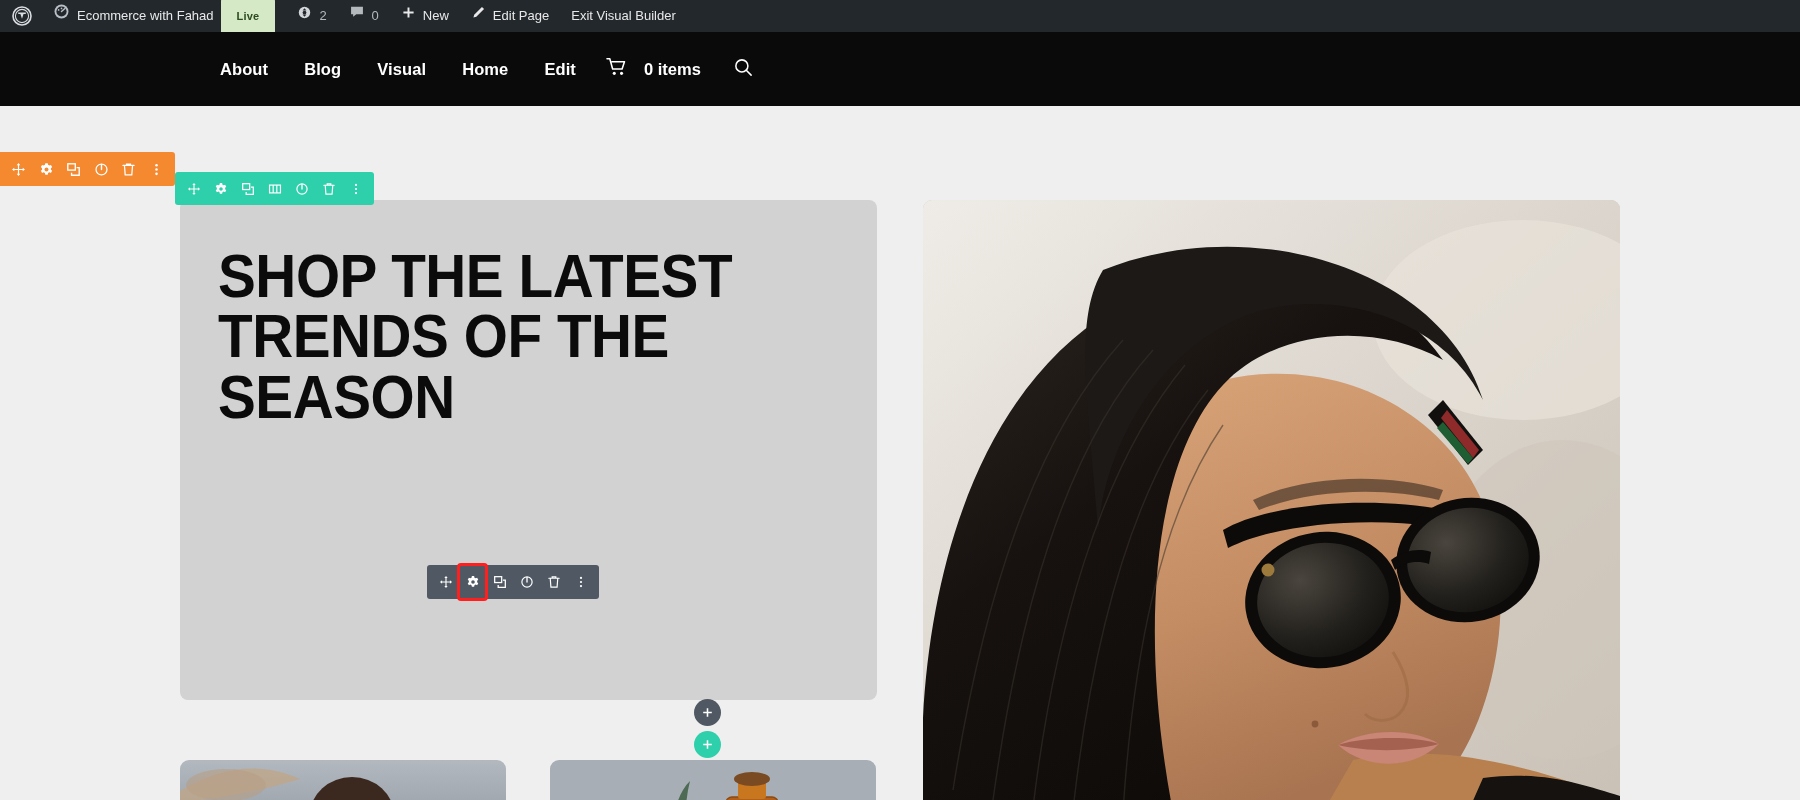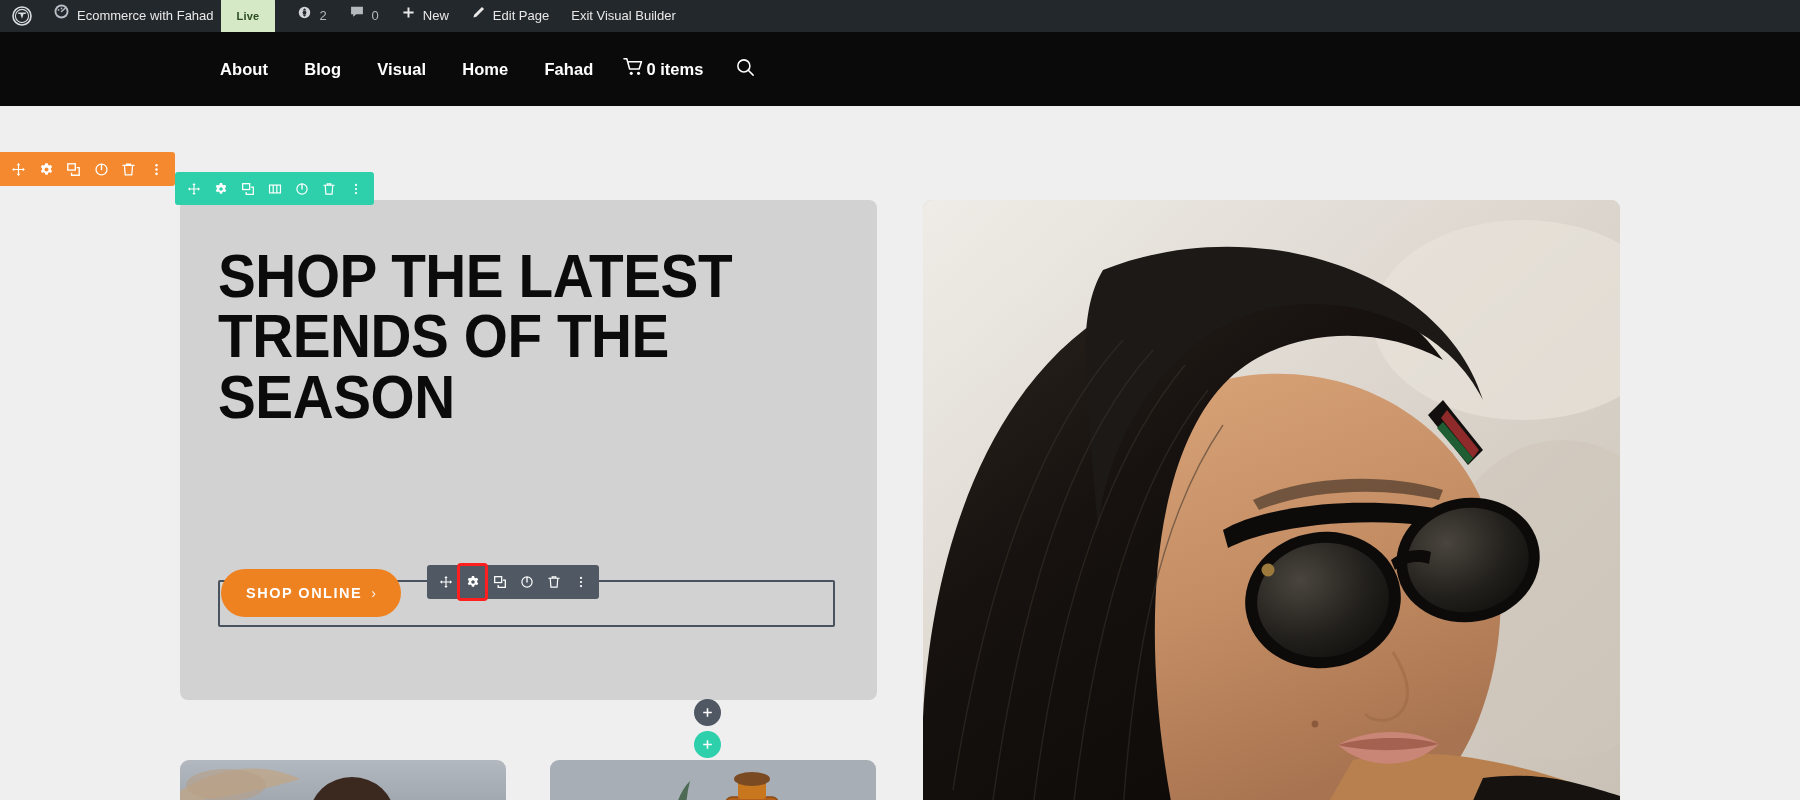--- a/index.html
+++ b/index.html
@@ -45,21 +45,21 @@
   
   .siteheader {
     position: absolute; top: 32px; left: 0; width: 1800px; height: 74px;
     background: #0a0a0a; display: flex; align-items: center;
   }
   .nav { display: flex; align-items: center; gap: 0; margin-left: 202px; }
   .nav a {
     color: #ffffff; font-size: 16.5px; font-weight: 700; text-decoration: none;
     padding: 0 18px; letter-spacing: .1px;
   }
-  .cart-block { display: flex; align-items: center; gap: 1px; padding-left: 12px; }
+  .cart-block { display: flex; align-items: center; gap: 16px; padding-left: 12px; }
   .cart-glyph { display: block; }
   .cart-count { color: #fff; font-size: 16.5px; font-weight: 700; }
   .nav-search { margin-left: 32px; display: flex; align-items: center; }
   .shopnow {
     margin-left: auto; margin-right: 57px;
     background: #1f73d0; color: #fff; border: none; border-radius: 100px;
     font-size: 14.5px; font-weight: 700; letter-spacing: 1.4px;
     padding: 15px 33px; cursor: pointer; font-family: inherit;
   }
 
@@ -210,21 +210,21 @@
     </div>
 
   </div>
 
   <div class="siteheader">
     <nav class="nav">
       <a href="#">About</a>
       <a href="#">Blog</a>
       <a href="#">Visual</a>
       <a href="#">Home</a>
-      <a href="#">Fahad</a>
+      <a href="#">Edit</a>
 
       <div class="cart-block">
         <span class="cart-glyph">
           <svg width="22" height="20" viewBox="0 0 24 22" aria-hidden="true">
             <path d="M1 2h3.1l3.1 11.2h10.4l2.6-8H6.6" fill="none" stroke="#fff" stroke-width="1.7" stroke-linejoin="round" stroke-linecap="round"></path>
             <circle cx="9" cy="18" r="1.7" fill="#fff"></circle>
             <circle cx="17" cy="18" r="1.7" fill="#fff"></circle>
           </svg>
         </span>
         <span class="cart-count">0 items</span>
@@ -324,26 +324,20 @@
               <circle cx="10" cy="4.2" r="1.6" fill="#fff"></circle>
               <circle cx="10" cy="10" r="1.6" fill="#fff"></circle>
               <circle cx="10" cy="15.8" r="1.6" fill="#fff"></circle>
             </svg>
         </div>
       </div>
 
       <div class="hero-left">
         <div class="hero-h1">SHOP THE LATEST TRENDS OF THE SEASON</div>
 
-        <div class="module-wrap">
-          <button class="shop-online">
-            <span>SHOP ONLINE</span>
-            <span class="chev">›</span>
-          </button>
-        </div>
 
         <div class="di-toolbar slate" style="left:247px; top:365px;">
           <div class="di-btn">
             <svg width="14" height="14" viewBox="0 0 20 20" aria-hidden="true">
                 <path d="M10 1.4 12.4 4.4H10.8V9.2h4.8V7.6L18.6 10l-3 2.4v-1.6h-4.8v4.8h1.6L10 18.6 7.6 15.6h1.6v-4.8H4.4v1.6L1.4 10l3-2.4v1.6h4.8V4.4H7.6z" fill="#fff"></path>
               </svg>
           </div>
           <div class="di-btn highlight">
             <svg width="14" height="14" viewBox="0 0 20 20" aria-hidden="true">
                 <path d="M8.4 1.6h3.2l.5 2.2 1.7.98 2.1-.8 1.6 2.8-1.6 1.5v1.96l1.6 1.5-1.6 2.8-2.1-.8-1.7.98-.5 2.2H8.4l-.5-2.2-1.7-.98-2.1.8-1.6-2.8 1.6-1.5V8.26l-1.6-1.5 1.6-2.8 2.1.8 1.7-.98z" fill="#fff"></path>

